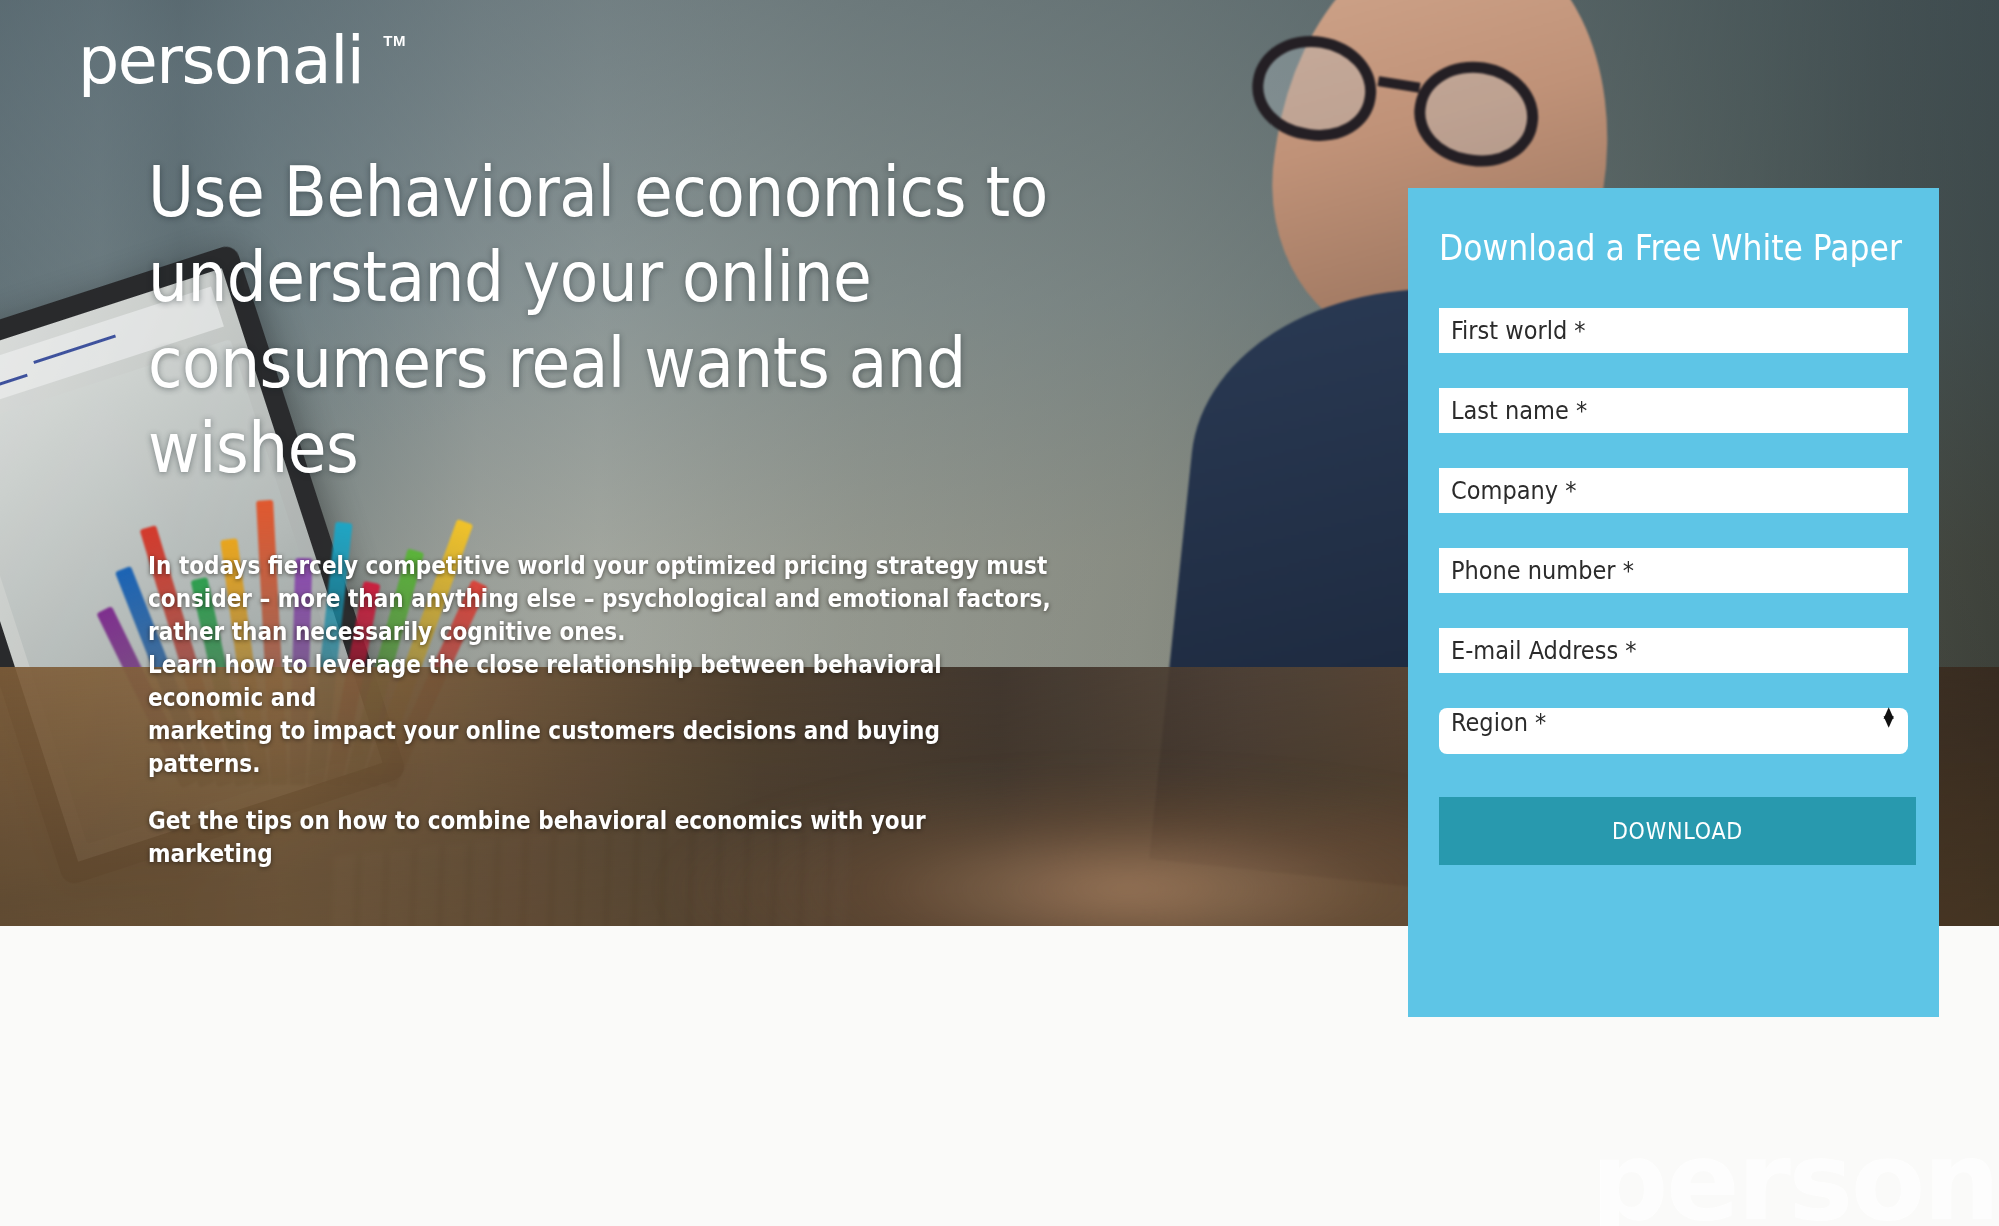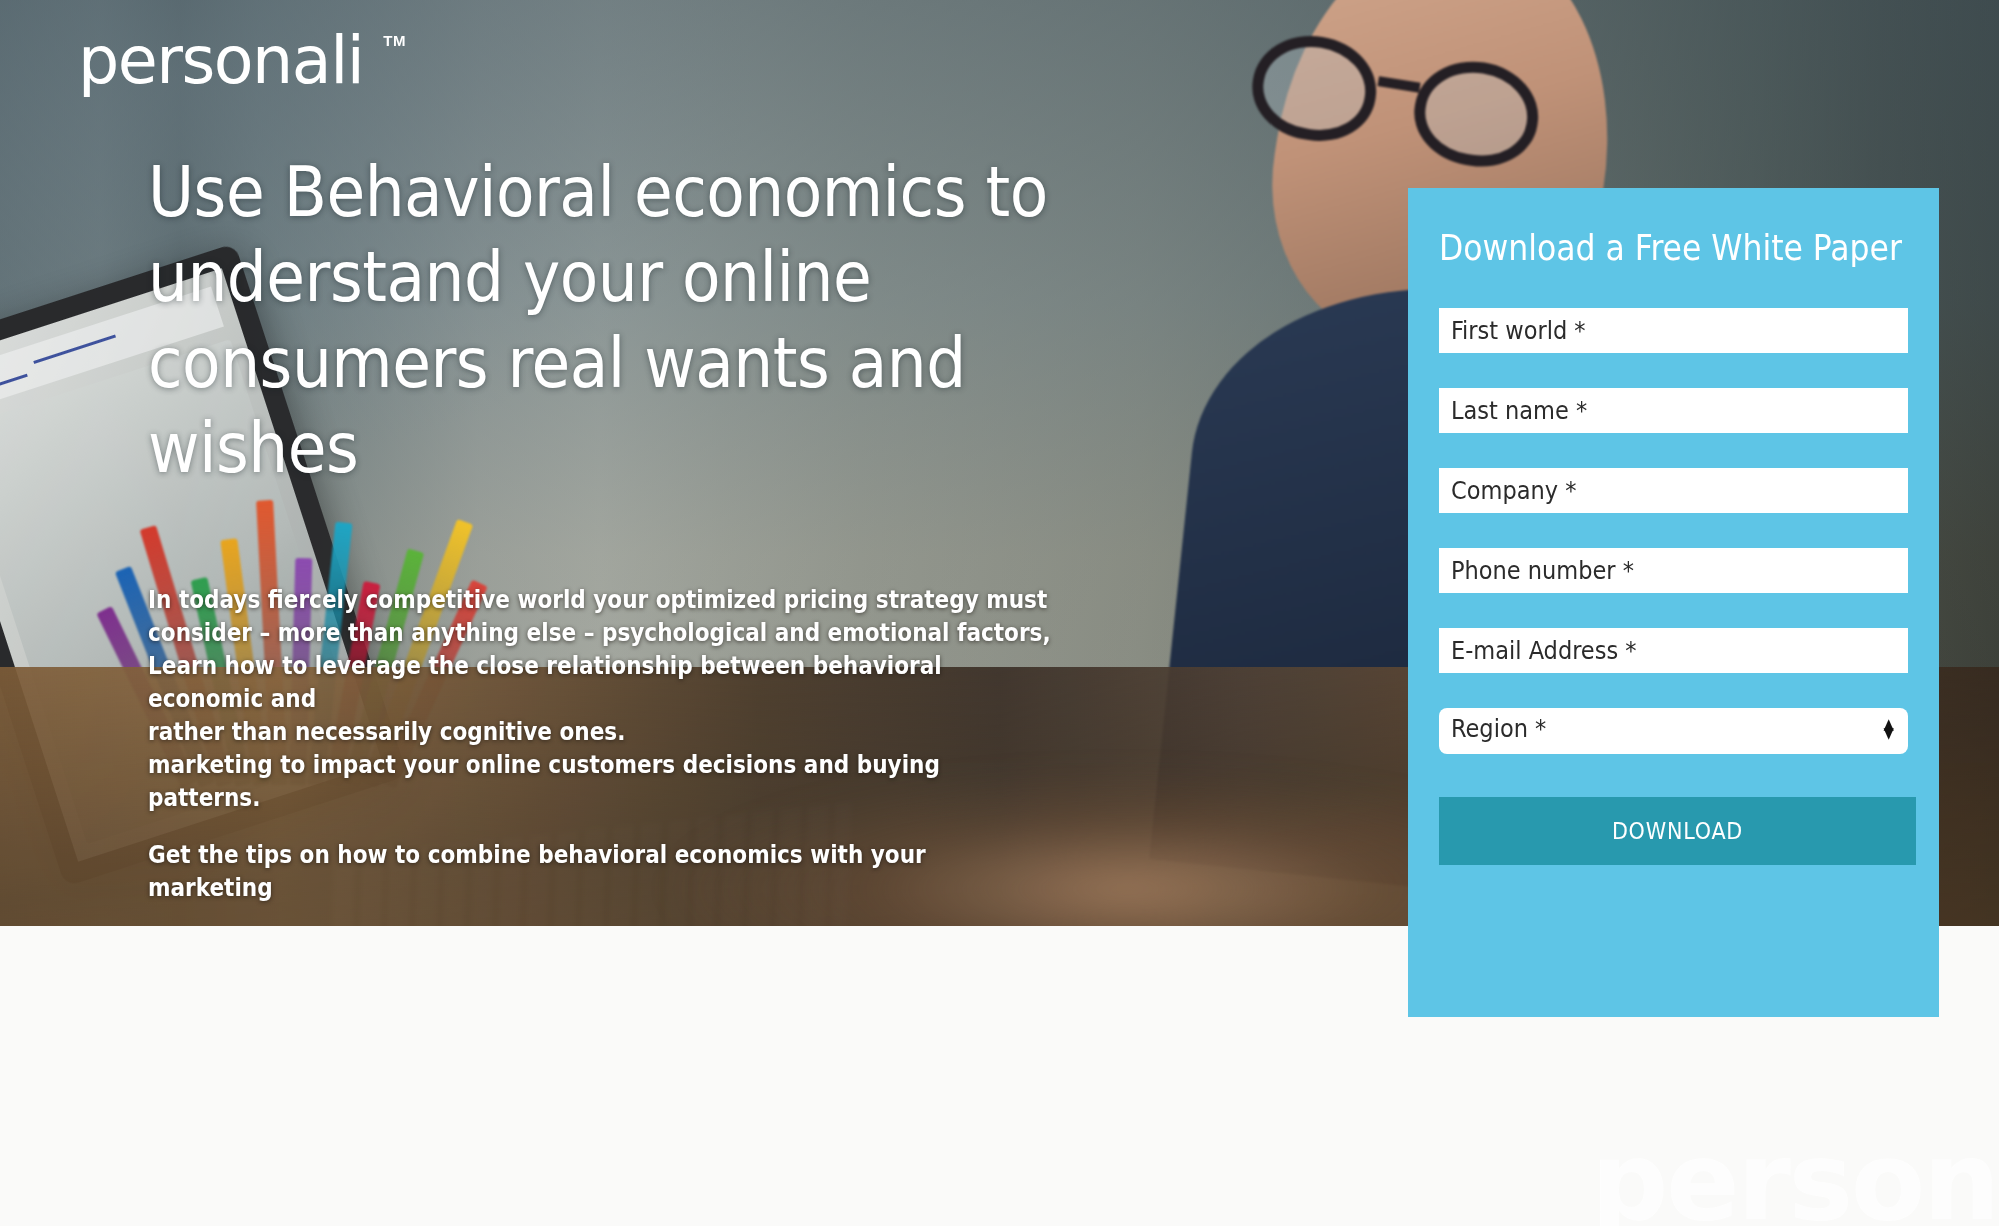--- a/index.html
+++ b/index.html
@@ -167,21 +167,21 @@
 
   .headline {
     font-family:"DejaVu Sans Condensed","Liberation Sans Narrow","Liberation Sans", sans-serif;
     font-size:70px; font-weight:300;
     line-height:1.22;
     color:#ffffff;
     letter-spacing:-0.5px;
     text-shadow:0 1px 6px rgba(20,30,35,0.45);
   }
 
-  .body-copy { margin-top:92px; width:905px; }
+  .body-copy { margin-top:58px; width:905px; }
   .body-copy p {
     font-family:"DejaVu Sans Condensed","Liberation Sans Narrow","Liberation Sans", sans-serif;
     font-size:24px; font-weight:700;
     line-height:1.38;
     color:#ffffff;
     text-shadow:0 1px 4px rgba(25,20,15,0.65);
     font-stretch:condensed;
   }
   .body-copy p + p { margin-top:0; }
   .body-copy p.gap { margin-top:24px; }
@@ -212,21 +212,21 @@
     font-family:"DejaVu Sans Condensed","Liberation Sans Narrow","Liberation Sans", sans-serif;
     font-size:25px; font-weight:400;
     color:#2b2b2b;
     cursor:text;
     user-select:none;
   }
   .form-select {
     width:469px; height:46px;
     background:#ffffff;
     border-radius:8px;
-    display:flex; align-items:center; justify-content:space-between;
+    display:flex; justify-content:space-between;
     padding:0 14px 4px 12px;
     margin-bottom:43px;
     font-family:"DejaVu Sans Condensed","Liberation Sans Narrow","Liberation Sans", sans-serif;
     font-size:25px; color:#2b2b2b;
     cursor:pointer;
   }
   .select-stepper {
     display:flex; flex-direction:column; align-items:center;
     line-height:0.62; color:#111;
   }
@@ -308,22 +308,22 @@
   <div class="logo">
     <div class="logo-word">personali</div>
     <div class="logo-tm">TM</div>
   </div>
 
   <div class="hero-copy">
     <h1 class="headline">Use Behavioral economics to understand your online consumers real wants and wishes</h1>
     <div class="body-copy">
       <p>In todays fiercely competitive world your optimized pricing strategy must</p>
       <p>consider – more than anything else – psychological and emotional factors,</p>
+      <p>rather than necessarily cognitive ones.</p>
       <p>Learn how to leverage the close relationship between behavioral economic and</p>
-      <p>rather than necessarily cognitive ones.</p>
       <p>marketing to impact your online customers decisions and buying patterns.</p>
       <p class="gap">Get the tips on how to combine behavioral economics with your marketing</p>
     </div>
   </div>
 
   <div class="form-panel">
 
     <div class="form-title">Download a Free White Paper</div>
 
     <div class="form-field">First world *</div>

